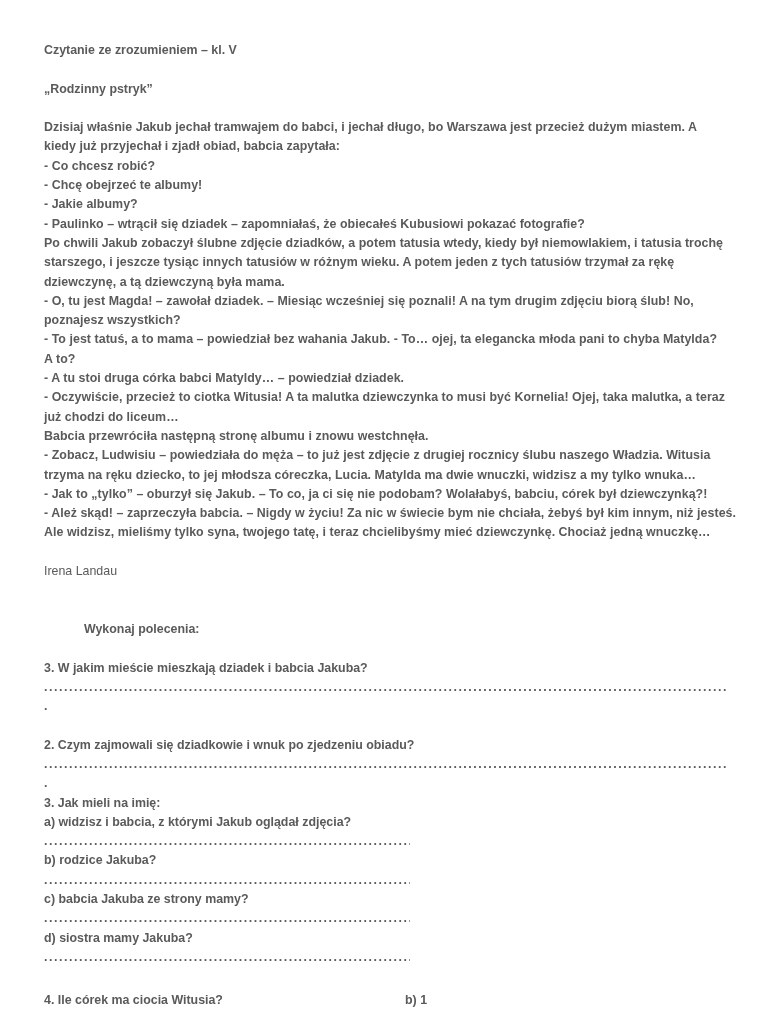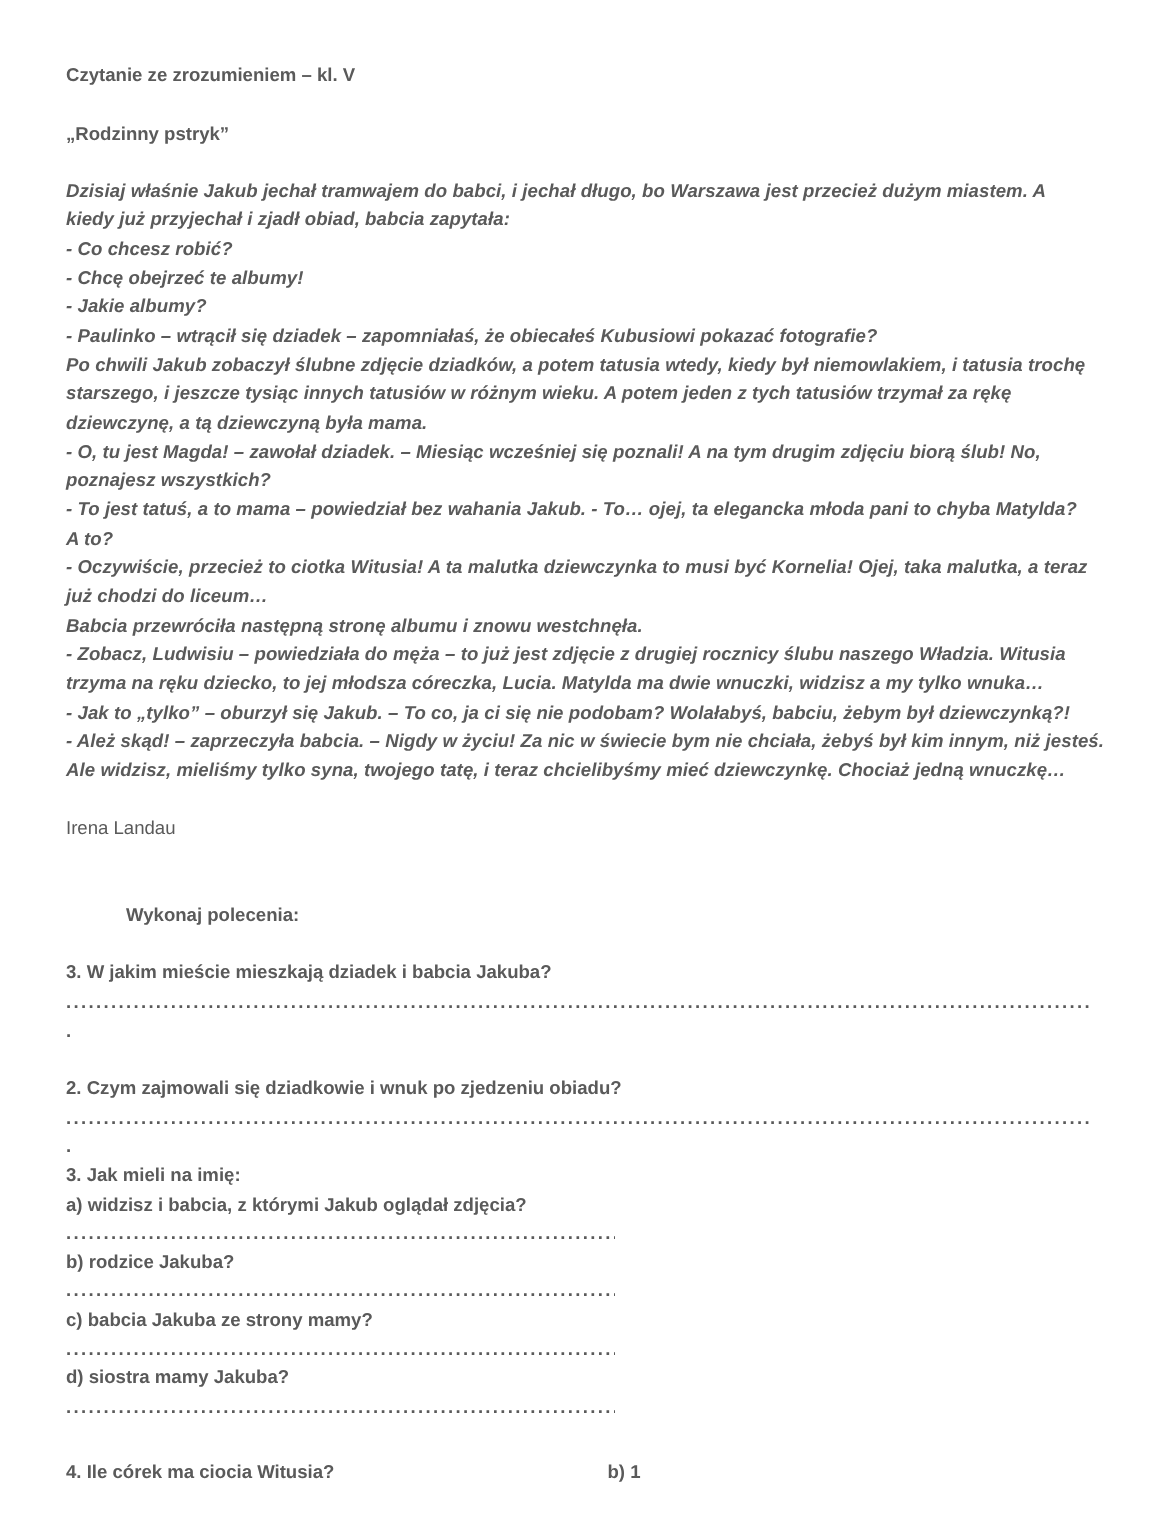--- a/index.html
+++ b/index.html
@@ -37,21 +37,20 @@
     color: #5a5a5a;
   }
   .story-title {
     font-size: 12.4px;
     line-height: 19.3px;
     font-weight: bold;
     color: #5a5a5a;
   }
   .body-block {
     margin: 0;
-    font-style: italic;
   }
   .body-block .line {
     display: block;
   }
   .spacer-19 { height: 19.3px; }
   .spacer-24 { height: 24px; }
   .spacer-38 { height: 38.6px; }
   .author {
     font-size: 12.4px;
     line-height: 19.3px;
@@ -139,26 +138,27 @@
     <span class="line">- Chcę obejrzeć te albumy!</span>
     <span class="line">- Jakie albumy?</span>
     <span class="line">- Paulinko – wtrącił się dziadek – zapomniałaś, że obiecałeś Kubusiowi pokazać fotografie?</span>
     <span class="line">Po chwili Jakub zobaczył ślubne zdjęcie dziadków, a potem tatusia wtedy, kiedy był niemowlakiem, i tatusia trochę</span>
     <span class="line">starszego, i jeszcze tysiąc innych tatusiów w różnym wieku. A potem jeden z tych tatusiów trzymał za rękę</span>
     <span class="line">dziewczynę, a tą dziewczyną była mama.</span>
     <span class="line">- O, tu jest Magda! – zawołał dziadek. – Miesiąc wcześniej się poznali! A na tym drugim zdjęciu biorą ślub! No,</span>
     <span class="line">poznajesz wszystkich?</span>
     <span class="line">- To jest tatuś, a to mama – powiedział bez wahania Jakub. - To… ojej, ta elegancka młoda pani to chyba Matylda?</span>
     <span class="line">A to?</span>
+    <span class="line">- A tu stoi druga córka babci Matyldy… – powiedział dziadek.</span>
     <span class="line">- Oczywiście, przecież to ciotka Witusia! A ta malutka dziewczynka to musi być Kornelia! Ojej, taka malutka, a teraz</span>
     <span class="line">już chodzi do liceum…</span>
     <span class="line">Babcia przewróciła następną stronę albumu i znowu westchnęła.</span>
     <span class="line">- Zobacz, Ludwisiu – powiedziała do męża – to już jest zdjęcie z drugiej rocznicy ślubu naszego Władzia. Witusia</span>
     <span class="line">trzyma na ręku dziecko, to jej młodsza córeczka, Lucia. Matylda ma dwie wnuczki, widzisz a my tylko wnuka…</span>
-    <span class="line">- Jak to „tylko” – oburzył się Jakub. – To co, ja ci się nie podobam? Wolałabyś, babciu, żebym był dziewczynką?!</span>
+    <span class="line">- Jak to „tylko” – oburzył się Jakub. – To co, ja ci się nie podobam? Wolałabyś, babciu, córek był dziewczynką?!</span>
     <span class="line">- Ależ skąd! – zaprzeczyła babcia. – Nigdy w życiu! Za nic w świecie bym nie chciała, żebyś był kim innym, niż jesteś.</span>
     <span class="line">Ale widzisz, mieliśmy tylko syna, twojego tatę, i teraz chcielibyśmy mieć dziewczynkę. Chociaż jedną wnuczkę…</span>
   </div>
 
   <div class="spacer-19"></div>
 
   <div class="author">Irena Landau</div>
 
   <div class="spacer-38"></div>
 

